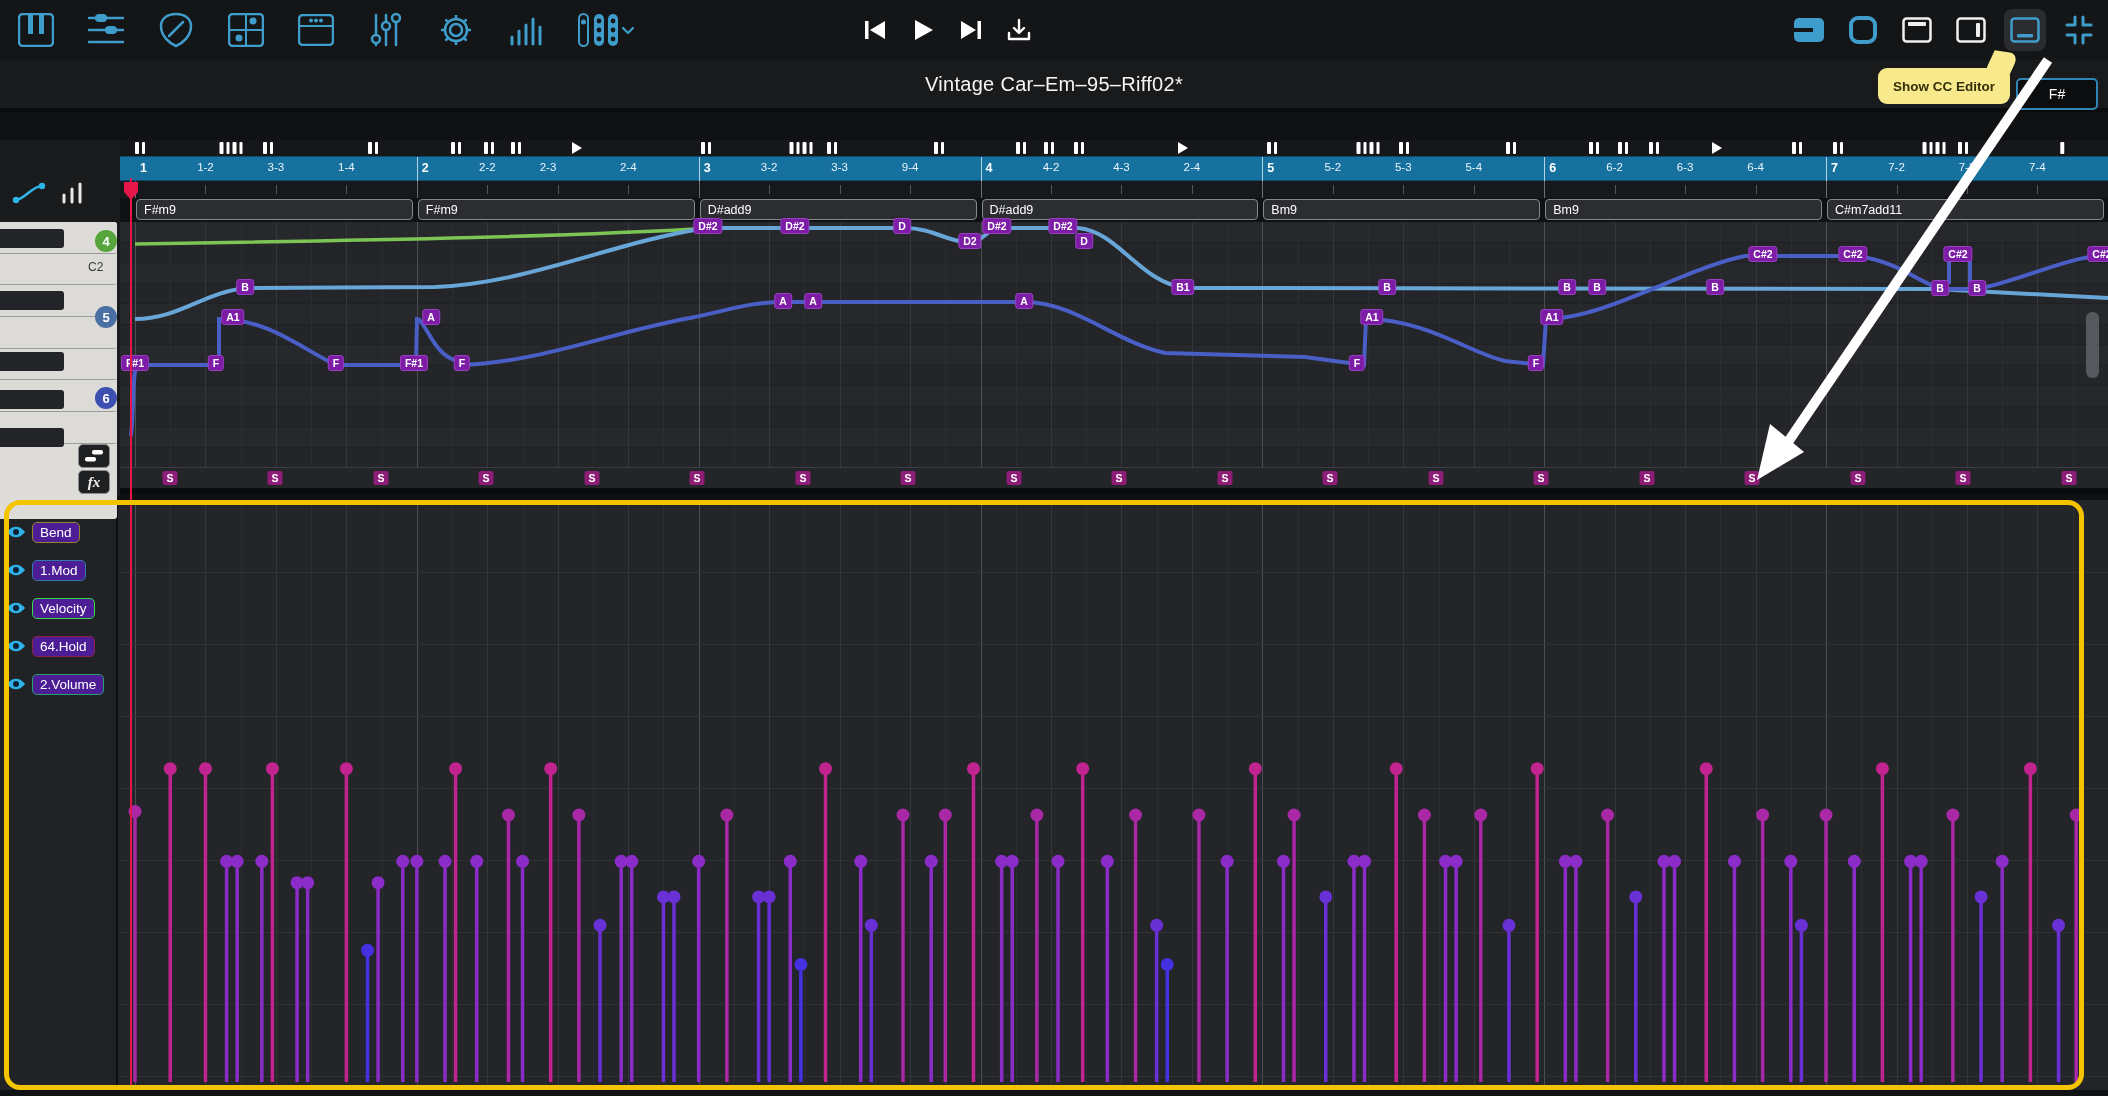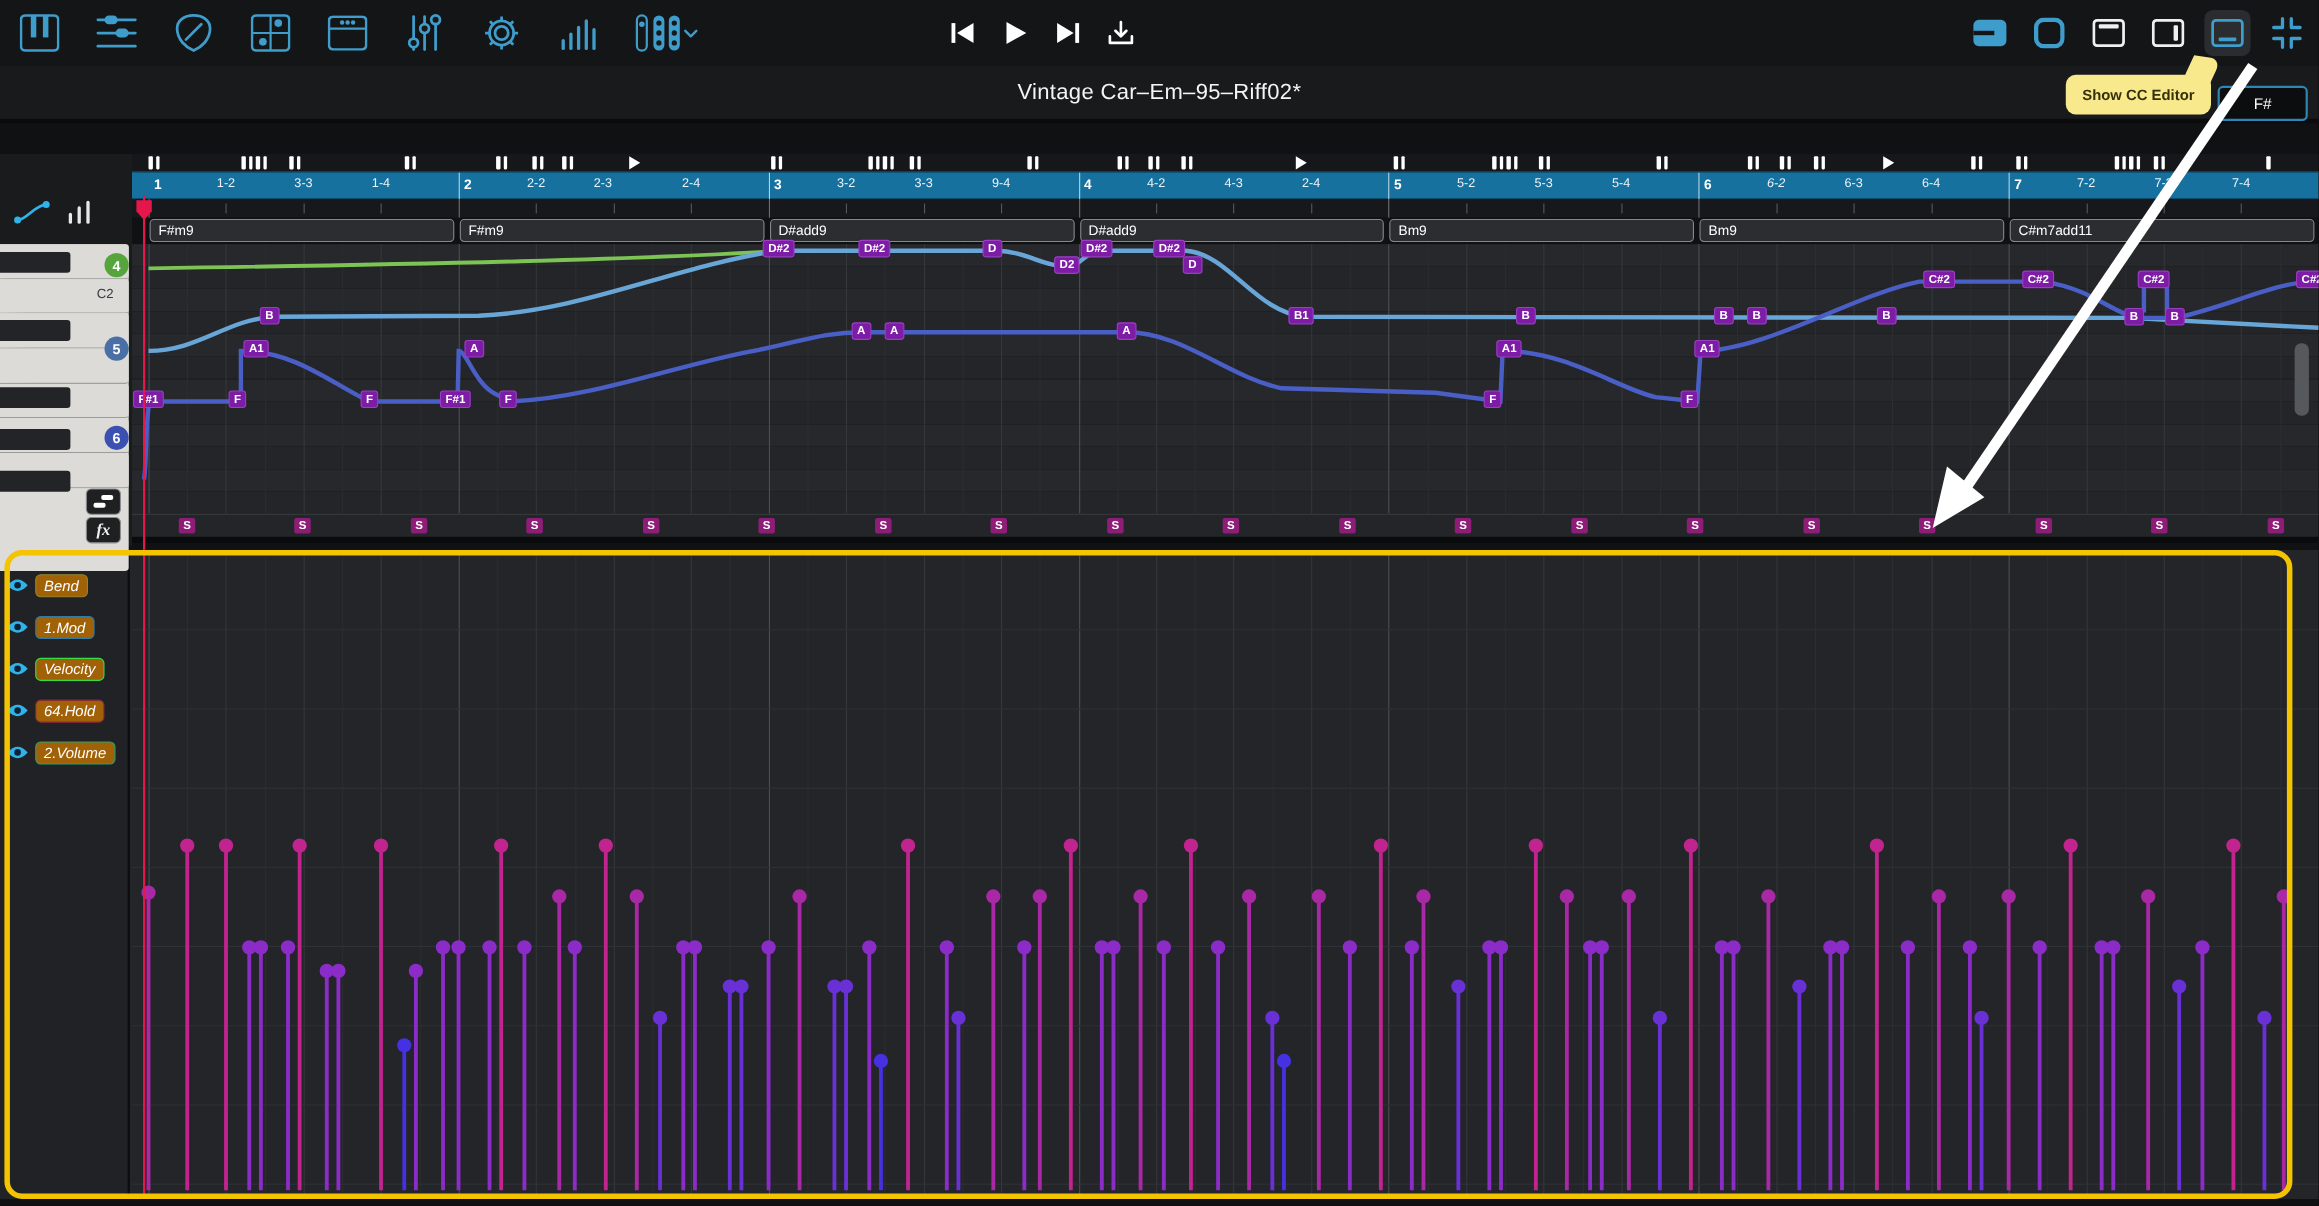--- a/index.html
+++ b/index.html
@@ -66,21 +66,21 @@
     font-size:10.5px; font-weight:bold; padding:1px 4px; border-radius:2px; }
   .chip { position:absolute; transform:translate(-50%,-50%); background:#7d1da6; border:1px solid #9a3fc4;
     color:#fff; font-size:10.5px; font-weight:bold; padding:1px 4px; border-radius:3px; z-index:26; white-space:nowrap; }
   #curves-svg { position:absolute; left:0; top:222px; width:2108px; height:245px; z-index:20; pointer-events:none; }
   
   #cc-panel { position:absolute; left:0; top:500px; width:2108px; height:590px; background:#232528; }
   #cc-grid { position:absolute; left:120px; top:0; width:1988px; height:590px; }
   .hline { position:absolute; left:0; right:0; height:1px; background:#2e3135; }
   #lane-list { position:absolute; left:0; top:0; width:118px; height:590px; background:#202225; border-right:2px solid #0c0d0e; z-index:5; }
   .lane-row { position:absolute; left:6px; display:flex; align-items:center; gap:6px; height:28px; }
-  .lane-label { border:1.5px solid; border-radius:5px; background:#a16207; color:#fff; font-size:13.5px; padding:2px 7px; white-space:nowrap;font-style:italic; }
+  .lane-label { border:1.5px solid; border-radius:5px; background:#4c1d95; color:#fff; font-size:13.5px; padding:2px 7px; white-space:nowrap; }
   #stems-svg { position:absolute; left:0; top:0; width:2108px; height:590px; z-index:4; }
   #cc-border { position:absolute; left:4px; top:500px; width:2080px; height:590px; border:5px solid #f4c400;
     border-radius:16px; z-index:60; pointer-events:none; }
   #playhead { position:absolute; left:130px; top:178px; width:2px; height:908px; background:#e5174a; z-index:40; }
   #playpin { position:absolute; left:123px; top:181px; z-index:41; }
   #scrollbar { position:absolute; left:2086px; top:312px; width:13px; height:66px; background:#55585c; border-radius:6px; z-index:30; }
   
   #tooltip { position:absolute; left:1878px; top:68px; width:132px; height:36px; background:#f8e98c; border-radius:9px;
     color:#33300a; font-size:13.5px; font-weight:bold; display:flex; align-items:center; justify-content:center; z-index:90; }
   #tooltip-tail { position:absolute; left:1988px; top:52px; width:26px; height:26px; background:#f8e98c;
@@ -464,21 +464,21 @@
       <div class="rlab" style="left: 930.98px;">4-2</div>
       <div class="rlab" style="left: 1001.44px;">4-3</div>
       <div class="rlab" style="left: 1071.9px;">2-4</div>
       <div class="rsep" style="left: 1142.36px;"></div>
       <div class="rlab m" style="left: 1147.36px;">5</div>
       <div class="rlab" style="left: 1212.82px;">5-2</div>
       <div class="rlab" style="left: 1283.28px;">5-3</div>
       <div class="rlab" style="left: 1353.74px;">5-4</div>
       <div class="rsep" style="left: 1424.2px;"></div>
       <div class="rlab m" style="left: 1429.2px;">6</div>
-      <div class="rlab" style="left: 1494.66px; font-style: italic;">6-2</div>
+      <div class="rlab" style="left: 1494.66px;">6-2</div>
       <div class="rlab" style="left: 1565.12px;">6-3</div>
       <div class="rlab" style="left: 1635.58px;">6-4</div>
       <div class="rsep" style="left: 1706.04px;"></div>
       <div class="rlab m" style="left: 1711.04px;">7</div>
       <div class="rlab" style="left: 1776.5px;">7-2</div>
       <div class="rlab" style="left: 1846.96px;">7-3</div>
       <div class="rlab" style="left: 1917.42px;">7-4</div>
     </div>
   <div class="row" id="tickrow">
       <div class="tick m" style="left: 15px;"></div>

